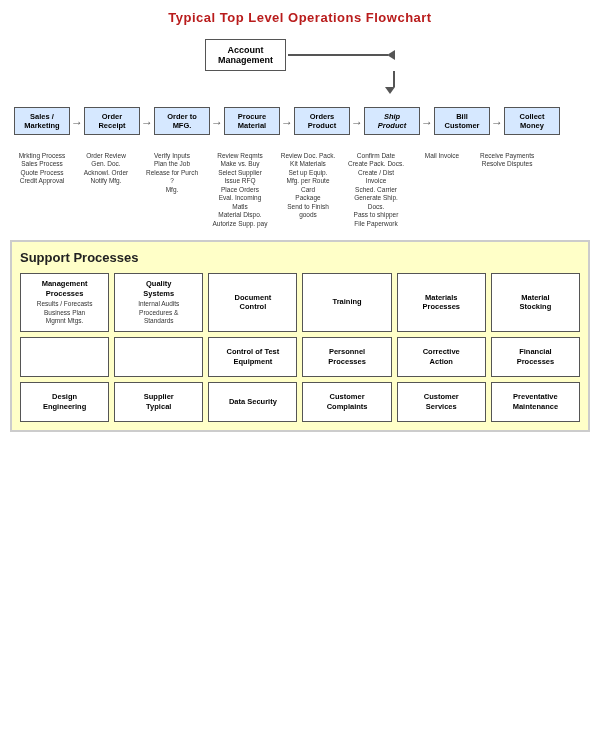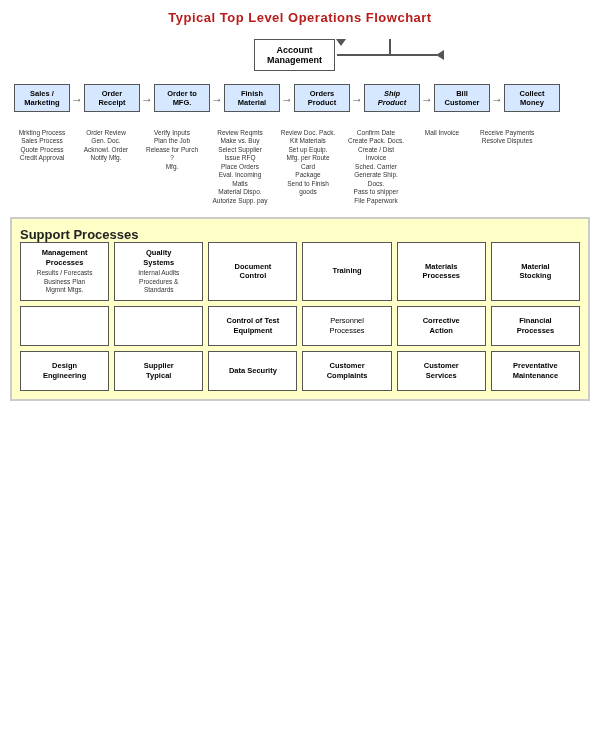--- a/index.html
+++ b/index.html
@@ -83,21 +83,21 @@
     .support-section {
       border: 2px solid #ccc;
       background: #ffffc8;
       padding: 8px;
       margin-top: 4px;
     }
     .support-title {
       font-size: 13px;
       font-weight: bold;
       color: #222;
-      margin-bottom: 0;
+      margin-bottom: 8px;
     }
     .support-grid {
       display: grid;
       grid-template-columns: repeat(6, 1fr);
       gap: 5px;
     }
     .support-box {
       border: 1.5px solid #555;
       background: #fff;
       text-align: center;
@@ -125,21 +125,21 @@
     }
   </style>
 </head>
 <body>
 
 <div class="page-title">Typical Top Level Operations Flowchart</div>
 
 <div class="top-area">
   <div style="display:flex; align-items:center; justify-content:center; margin-bottom:0; position:relative;">
 
-    <div style="position:relative; display:flex; align-items:flex-start;">
+    <div style="position:relative; display:flex; flex-direction:column; align-items:flex-end;">
       <div style="display:flex; align-items:center; gap:0;">
         <div class="acct-mgmt-box">
           <span>Account</span><br>
           <span>Management</span>
         </div>
 
         <div style="display:flex; align-items:center; margin-left:2px;">
           <div style="height:2px; width:100px; background:#555;"></div>
           <div style="width:0;height:0;border-top:5px solid transparent;border-bottom:5px solid transparent;border-right:8px solid #555; margin-left:-1px;"></div>
         </div>
@@ -155,21 +155,21 @@
 <div class="process-flow" id="process-flow-boxes">
 <div class="process-box" style="white-space: pre-line;">Sales /
 Marketing</div>
     <div class="arrow-right">→</div>
     <div class="process-box" style="white-space: pre-line;">Order
 Receipt</div>
     <div class="arrow-right">→</div>
     <div class="process-box" style="white-space: pre-line;">Order to
 MFG.</div>
     <div class="arrow-right">→</div>
-    <div class="process-box" style="white-space: pre-line;">Finish
+    <div class="process-box" style="white-space: pre-line;">Procure
 Material</div>
     <div class="arrow-right">→</div>
     <div class="process-box" style="white-space: pre-line;">Orders
 Product</div>
     <div class="arrow-right">→</div>
     <div class="process-box" style="white-space: pre-line; font-style: italic;">Ship
 Product</div>
     <div class="arrow-right">→</div>
     <div class="process-box" style="white-space: pre-line;">Bill
 Customer</div>
@@ -256,21 +256,21 @@
         <div style="white-space: pre-line; font-weight: bold; font-size: 7.5px;">Material
 Stocking</div>
       </div>
       <div class="support-box"></div>
       <div class="support-box"></div>
       <div class="support-box">
         <div style="white-space: pre-line; font-weight: bold; font-size: 7.5px;">Control of Test
 Equipment</div>
       </div>
       <div class="support-box">
-        <div style="white-space: pre-line; font-weight: normal; font-size: 7.5px;">Personnel
+        <div style="white-space: pre-line; font-weight: bold; font-size: 7.5px;">Personnel
 Processes</div>
       </div>
       <div class="support-box">
         <div style="white-space: pre-line; font-weight: bold; font-size: 7.5px;">Corrective
 Action</div>
       </div>
       <div class="support-box">
         <div style="white-space: pre-line; font-weight: bold; font-size: 7.5px;">Financial
 Processes</div>
       </div>

